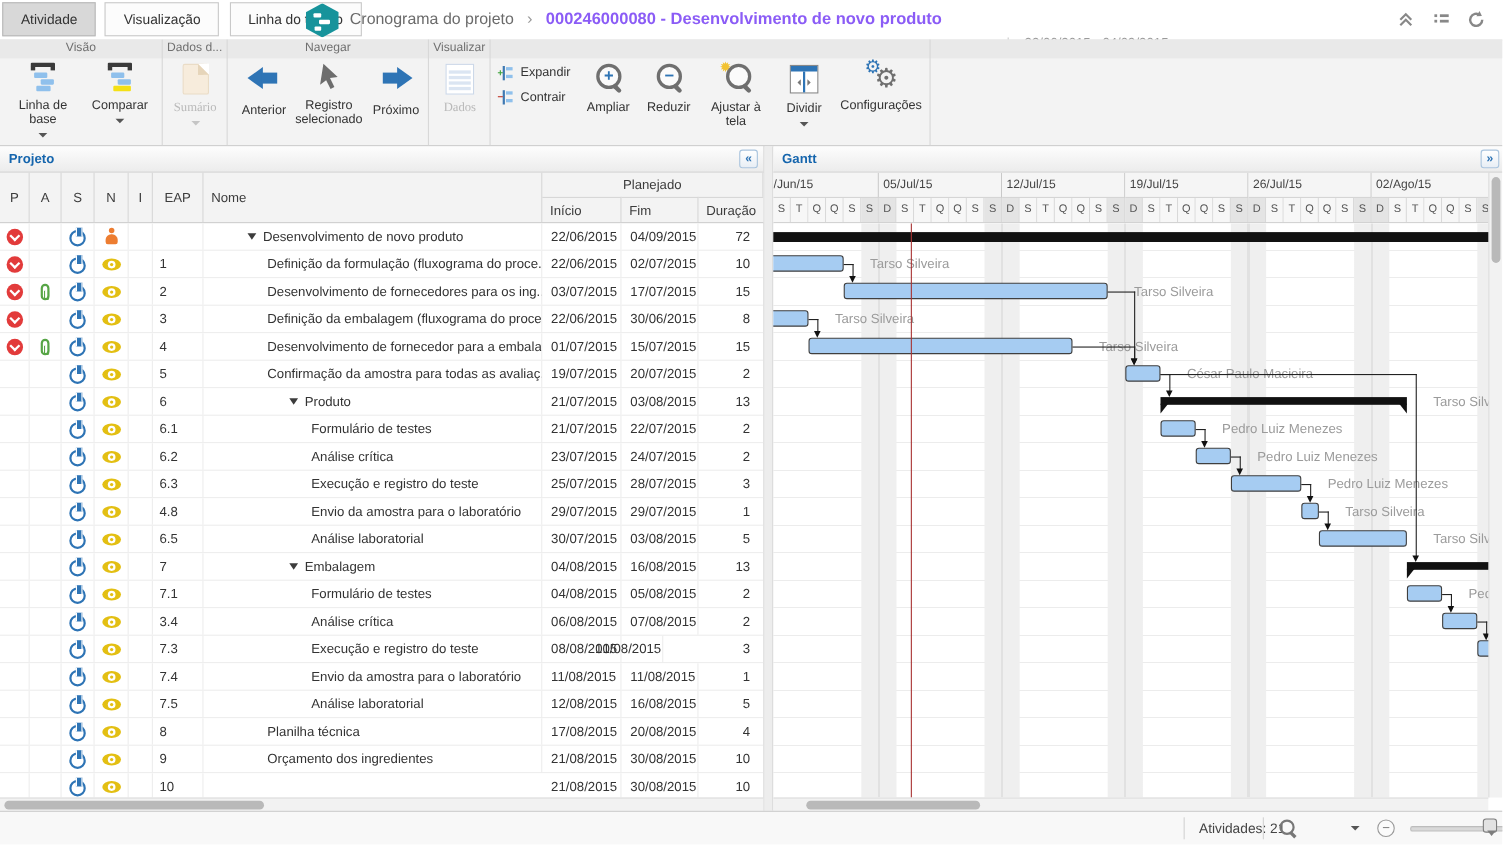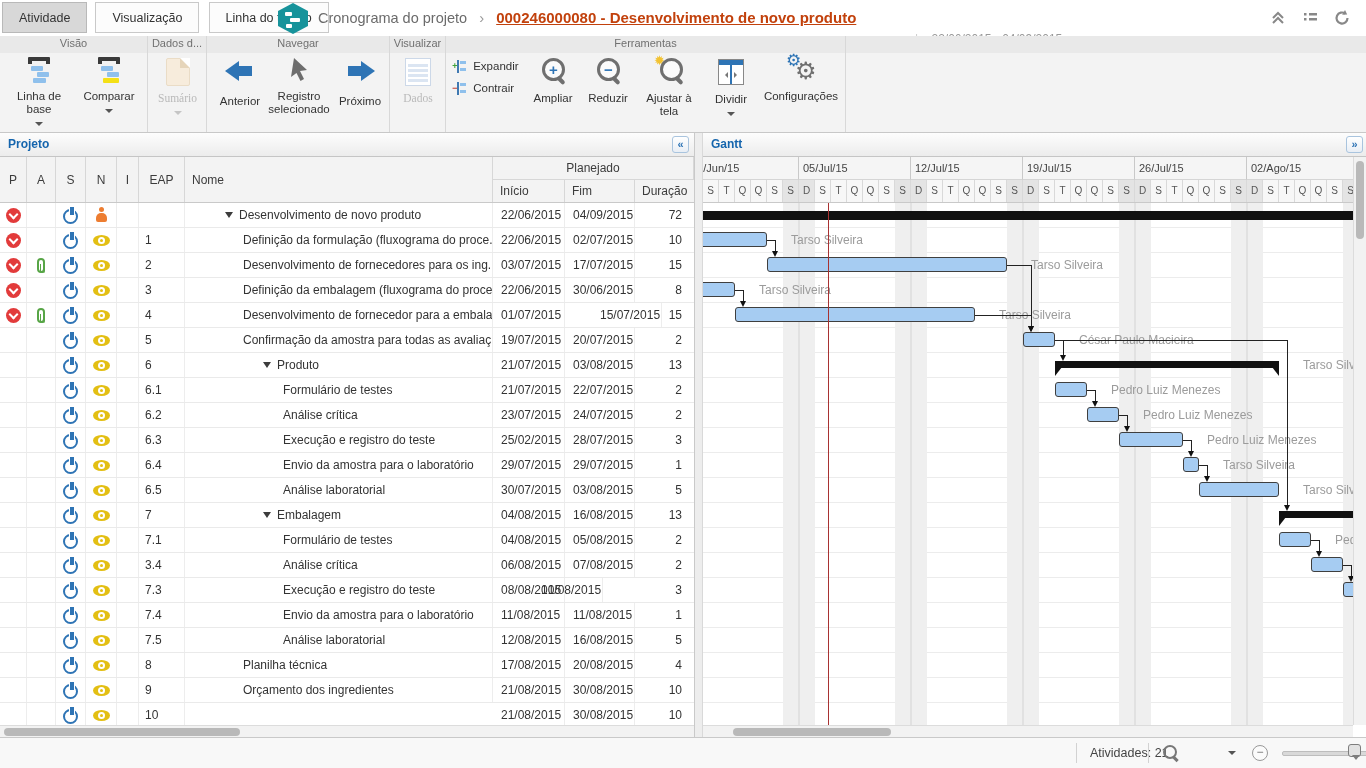--- a/index.html
+++ b/index.html
@@ -8,21 +8,21 @@
   #topbar{position:absolute;left:0;top:0;width:1366px;height:36px;background:#fff;border-bottom:1px solid #d9d9d9;}
   .tab{position:absolute;top:2px;height:31px;line-height:31px;padding:0 16px;background:#fcfcfc;border:1px solid #c9c9c9;font-size:12.5px;color:#333;text-align:center;box-sizing:border-box;}
   .tab.active{background:#d8d8d8;border-color:#b9b9b9;}
   #logo{position:absolute;left:278px;top:3px;width:30px;height:31px;background:#17939b;clip-path:polygon(50% 0,100% 26%,100% 74%,50% 100%,0 74%,0 26%);}
   #logo i{position:absolute;background:#fff;height:4px;border-radius:1px;}
   #logo i:nth-child(1){left:7px;top:9px;width:7px;}
   #logo i:nth-child(2){left:12px;top:15px;width:10px;}
   #logo i:nth-child(3){left:8px;top:21px;width:6px;}
   #breadcrumb{position:absolute;left:318px;top:0;height:36px;line-height:36px;font-size:14.5px;color:#6b6b6b;}
   #bc-sep{color:#999;margin:0 8px;font-size:15px;}
-  #page-title{font-size:15px;font-weight:bold;color:#c2410c;text-decoration:underline;}
+  #page-title{font-size:15px;font-weight:bold;color:#8b5cf6;}
   #daterange-wrap{position:absolute;left:915px;top:0;height:48px;line-height:36px;color:#9a9a9a;font-size:12px;margin-top:21px;}
   #daterange-wrap .pipe{color:#ccc;margin-right:10px;}
   .hd-ic{position:absolute;top:9px;width:18px;height:18px;}
   
   #ribbon{position:absolute;left:0;top:36px;width:1366px;height:97px;background:#f3f3f3;border-bottom:1px solid #c8c8c8;box-sizing:border-box;}
   #ribbon-strip{position:absolute;left:0;top:0;width:100%;height:17px;background:#e9e9e9;}
   .rgroup{position:absolute;top:0;height:96px;border-right:1px solid #d8d8d8;box-sizing:border-box;}
   .rgtitle{position:absolute;top:1px;left:0;width:100%;text-align:center;font-size:11px;color:#707070;white-space:nowrap;overflow:hidden;}
   .rbtn{position:absolute;top:20px;text-align:center;font-size:11.5px;color:#333;cursor:default;}
   .rbtn .lbl{display:block;margin-top:2px;line-height:13px;}
@@ -260,21 +260,20 @@
               <i style="top:10px"></i>
               <i style="top:15px"></i>
               <i style="top:20px"></i>
             </div>
           </div>
         <span class="lbl">Dados</span>
       </div>
     </div>
 
     <div class="rgroup" style="left:446px;width:400px">
-      <div class="rgtitle">Ferramentas</div>
       <div class="smallbtn" style="top:24px">
         <span class="ic-tree exp"><i class="vb"></i><i class="h1"></i><i class="h2"></i><i class="sg">+</i></span>
         <span>Expandir</span>
       </div>
       <div class="smallbtn" style="top:46px">
         <span class="ic-tree col"><i class="vb"></i><i class="h1"></i><i class="h2"></i><i class="sg">−</i></span>
         <span>Contrair</span>
       </div>
       <div class="rbtn" style="left:80px;width:54px">
         <div class="icwrap">
@@ -444,21 +443,21 @@
             </span>
             <span class="gc" style="left:86px;width:31px">
               <span class="iceye"></span>
             </span>
             <span class="gc" style="left:117px;width:22px"></span>
             <span class="gc cl" style="left:139px;width:46px;padding-left:6px">4</span>
             <span class="gc cl" style="left:185px;width:308px;padding-left:58px">
               <span>Desenvolvimento de fornecedor para a embala...</span>
             </span>
             <span class="gc cl" style="left:493px;width:72px;padding-left:8px">01/07/2015</span>
-            <span class="gc cl" style="left:592px;width:70px;padding-left:8px">15/07/2015</span>
+            <span class="gc cl" style="left:565px;width:70px;padding-left:8px">15/07/2015</span>
             <span class="gc cr" style="left:635px;width:59px;padding-right:12px;border-right:none">15</span>
           </div>
           <div class="grow" style="top: 125px;">
             <span class="gc" style="left:0;width:27px"></span>
             <span class="gc" style="left:27px;width:29px"></span>
             <span class="gc" style="left:56px;width:30px">
               <span class="icpow"></span>
             </span>
             <span class="gc" style="left:86px;width:31px">
               <span class="iceye"></span>
@@ -534,35 +533,35 @@
               <span class="icpow"></span>
             </span>
             <span class="gc" style="left:86px;width:31px">
               <span class="iceye"></span>
             </span>
             <span class="gc" style="left:117px;width:22px"></span>
             <span class="gc cl" style="left:139px;width:46px;padding-left:6px">6.3</span>
             <span class="gc cl" style="left:185px;width:308px;padding-left:98px">
               <span>Execução e registro do teste</span>
             </span>
-            <span class="gc cl" style="left:493px;width:72px;padding-left:8px">25/02/2015</span>
+            <span class="gc cl" style="left:493px;width:72px;padding-left:8px">25/07/2015</span>
             <span class="gc cl" style="left:565px;width:70px;padding-left:8px">28/07/2015</span>
             <span class="gc cr" style="left:635px;width:59px;padding-right:12px;border-right:none">3</span>
           </div>
           <div class="grow" style="top: 250px;">
             <span class="gc" style="left:0;width:27px"></span>
             <span class="gc" style="left:27px;width:29px"></span>
             <span class="gc" style="left:56px;width:30px">
               <span class="icpow"></span>
             </span>
             <span class="gc" style="left:86px;width:31px">
               <span class="iceye"></span>
             </span>
             <span class="gc" style="left:117px;width:22px"></span>
-            <span class="gc cl" style="left:139px;width:46px;padding-left:6px">6.4</span>
+            <span class="gc cl" style="left:139px;width:46px;padding-left:6px">4.8</span>
             <span class="gc cl" style="left:185px;width:308px;padding-left:98px">
               <span>Envio da amostra para o laboratório</span>
             </span>
             <span class="gc cl" style="left:493px;width:72px;padding-left:8px">29/07/2015</span>
             <span class="gc cl" style="left:565px;width:70px;padding-left:8px">29/07/2015</span>
             <span class="gc cr" style="left:635px;width:59px;padding-right:12px;border-right:none">1</span>
           </div>
           <div class="grow" style="top: 275px;">
             <span class="gc" style="left:0;width:27px"></span>
             <span class="gc" style="left:27px;width:29px"></span>

